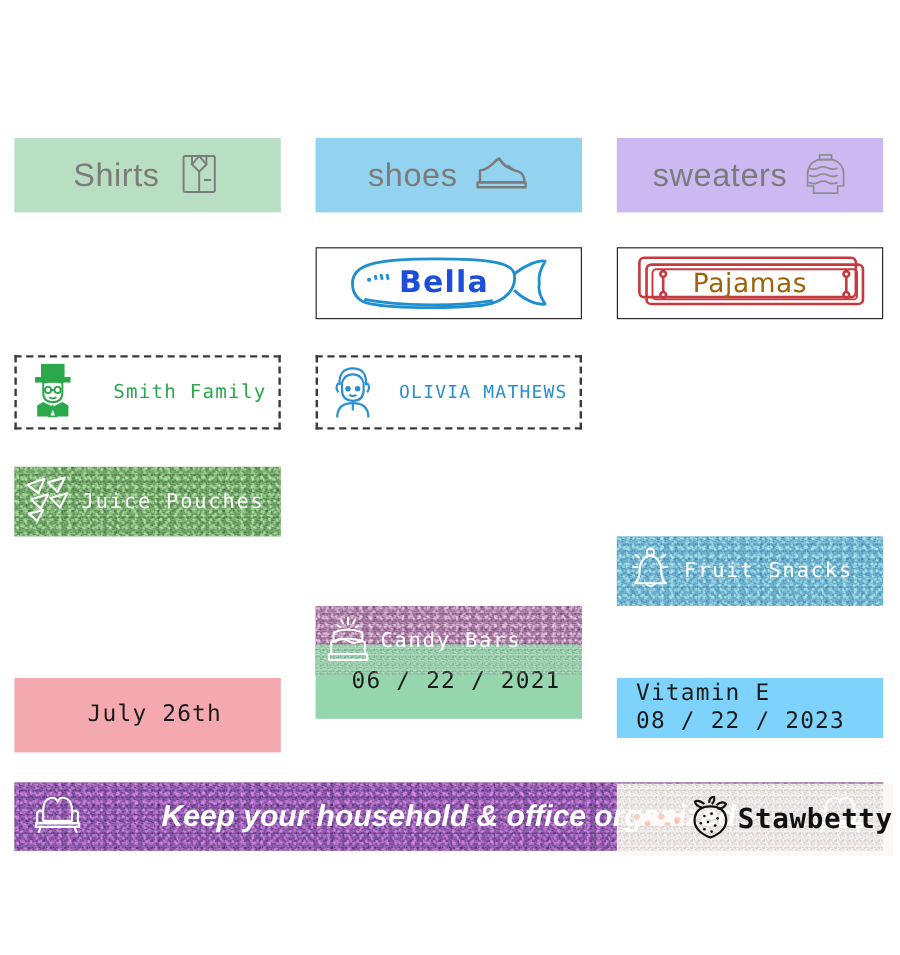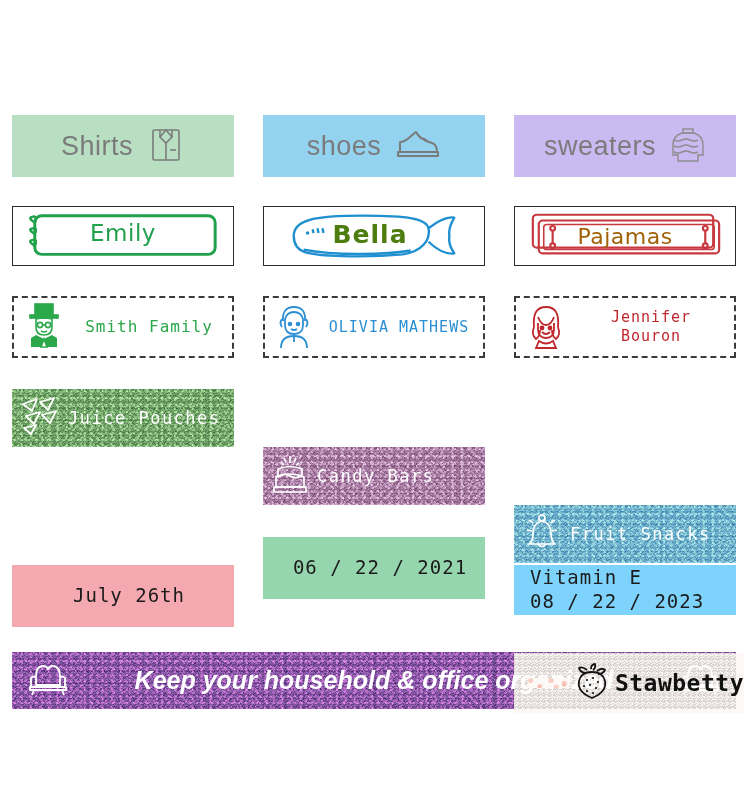--- a/index.html
+++ b/index.html
@@ -32,21 +32,21 @@
     font-family:"DejaVu Sans",sans-serif;
   }
 
   
   .dashed{
     background:#fff;border:2px dashed #3a3a3a;
     display:flex;align-items:center;gap:12px;padding:0 10px;
   }
   .dashed .nm{
     font-family:"DejaVu Sans Mono",monospace;font-size:15px;
-    letter-spacing:1px;line-height:1.25;flex:1;text-align:center;
+    letter-spacing:1px;line-height:1.25;flex:1;text-align:right;
   }
 
   
   .glit{position:relative;}
   .glit::after{
     content:"";position:absolute;inset:0;pointer-events:none;
     background-image:
       radial-gradient(circle at 7% 18%, rgba(255,255,255,.75) 0 1px, transparent 1.6px),
       radial-gradient(circle at 23% 61%, rgba(255,255,255,.60) 0 1px, transparent 1.6px),
       radial-gradient(circle at 41% 29%, rgba(255,255,255,.70) 0 1px, transparent 1.6px),
@@ -142,46 +142,33 @@
     <span class="txt">sweaters</span>
     <span class="ic">
       <svg width="36" height="42" viewBox="0 0 36 42" fill="none" stroke="#8d8d8d" stroke-width="1.4">
         <path d="M13 6 h10 v4 h-10 z"></path>
         <path d="M12 10 C6 12 3 16 3 22 l0 10 h5 l0 6 h20 l0-6 h5 l0-10 c0-6 -3-10 -9-12 z"></path>
         <path d="M4 17 q4 2 8 0 q4 -2 8 0 q4 2 8 0 M4 23 q4 2 8 0 q4 -2 8 0 q4 2 8 0 M4 29 q4 2 8 0 q4 -2 8 0 q4 2 8 0"></path>
       </svg>
     </span>
   </div>
 
-  <div class="label card" style="left:12px;top:206px;width:222px;height:60px;">
-    <div class="inner">
-      <svg viewBox="0 0 222 60" preserveAspectRatio="none">
-        <rect x="22" y="9" width="182" height="40" rx="7" fill="none" stroke="#22a14c" stroke-width="3"></rect>
-        <g fill="none" stroke="#22a14c" stroke-width="2.6">
-          <path d="M22 16 q-8 -5 -2 -6 q5 -1 2 6"></path>
-          <path d="M22 28 q-8 -5 -2 -6 q5 -1 2 6"></path>
-          <path d="M22 40 q-8 -5 -2 -6 q5 -1 2 6"></path>
-        </g>
-      </svg>
-      <div class="scribble" style="top:13px;left:0;color:#22a14c;font-size:23px;letter-spacing:.5px;">Emily</div>
-    </div>
-  </div>
 
   <div class="label card" style="left:263px;top:206px;width:222px;height:60px;">
     <div class="inner">
       <svg viewBox="0 0 222 60" preserveAspectRatio="none">
         <g fill="none" stroke="#1f8fd0" stroke-width="2.4" stroke-linejoin="round">
           <path d="M30 30 C30 14 48 9 100 9 C145 9 164 12 166 22 C168 34 160 46 140 49 C110 52 60 52 42 47 C33 44 30 38 30 30 Z"></path>
           <path d="M166 22 C176 14 186 10 192 11 C188 18 186 24 187 30 C186 36 188 42 192 48 C184 49 174 44 166 36"></path>
           <circle cx="44" cy="27" r="1.8" fill="#1f8fd0" stroke="none"></circle>
           <path d="M49 23 l1 4 M54 22 l1 5 M59 22 l1 5"></path>
           <path d="M40 44 C70 50 120 50 148 45"></path>
         </g>
       </svg>
-      <div class="scribble" style="top:13px;left:-4px;color:#4d7c0f;font-size:25px;font-weight:bold;letter-spacing:1px;">Bella</div>
+      <div class="scribble" style="top:13px;left:-4px;color:#1d4ed8;font-size:25px;font-weight:bold;letter-spacing:1px;">Bella</div>
     </div>
   </div>
 
   <div class="label card" style="left:514px;top:206px;width:222px;height:60px;">
     <div class="inner">
       <svg viewBox="0 0 222 60" preserveAspectRatio="none">
         <g fill="none" stroke="#c8393f" stroke-width="2.2">
           <rect x="18" y="8" width="182" height="34" rx="4"></rect>
           <rect x="24" y="14" width="182" height="34" rx="4"></rect>
           <rect x="29" y="18" width="172" height="26" rx="3" stroke-width="1.6"></rect>
@@ -223,75 +210,57 @@
           <circle cx="23" cy="23" r="1.4" fill="#2b8fd4"></circle>
         <path d="M16 28 q3 2 6 0"></path>
         <path d="M7 18 q-3 4 0 8 M31 18 q3 4 0 8"></path>
         <path d="M6 47 q0-12 13-12 q13 0 13 12"></path>
         <path d="M19 35 v6"></path>
       </svg>
     </span>
     <span class="nm" style="color:#2b8fd4;font-size:15px;">OLIVIA MATHEWS</span>
   </div>
 
-  <div class="label dashed" style="left:514px;top:296px;width:222px;height:62px;">
-    <span>
-      <svg width="40" height="48" viewBox="0 0 40 48" fill="none" stroke="#c0272d" stroke-width="1.8">
-        <path d="M8 26 q-2 -20 12 -20 q14 0 12 20"></path>
-        <path d="M12 16 q3 8 8 8 q5 0 8 -8"></path>
-        <path d="M12 22 l0 6 q0 9 8 9 q8 0 8 -9 l0 -6"></path>
-        <circle cx="16" cy="27" r="1.5" fill="#c0272d"></circle>
-          <circle cx="24" cy="27" r="1.5" fill="#c0272d"></circle>
-        <path d="M16 31 q4 4 8 0"></path>
-        <path d="M8 26 q-3 8 2 12 q4 -3 4 -9 M32 26 q3 8 -2 12 q-4 -3 -4 -9"></path>
-        <path d="M13 40 q7 5 14 0 l3 7 h-20 z"></path>
-      </svg>
-    </span>
-    <span class="nm" style="color:#c0272d;font-size:15px;">
-      <span>Jennifer</span><br>
-      <span>Bouron</span>
-    </span>
-  </div>
 
   <div class="label glit gl4" style="left:12px;top:389px;width:222px;height:58px;background:#5f9d55;">
     <span>
       <svg width="40" height="40" viewBox="0 0 40 40" fill="none" stroke="#ffffff" stroke-width="1.8" stroke-linejoin="round">
         <path d="M3 8 L17 3 L12 15 Z"></path>
         <path d="M20 6 L34 2 L28 14 Z"></path>
         <path d="M6 20 L20 16 L14 28 Z"></path>
         <path d="M22 19 L36 15 L30 27 Z"></path>
         <path d="M4 32 L16 29 L11 38 Z"></path>
       </svg>
     </span>
     <span class="t">Juice Pouches</span>
   </div>
 
+  <div class="label glit gl4" style="left:514px;top:389px;width:222px;height:58px;background:#5aaed4;">
+    <span>
+      <svg width="40" height="42" viewBox="0 0 40 42" fill="none" stroke="#ffffff" stroke-width="1.7" stroke-linejoin="round">
+        <circle cx="20" cy="7" r="3"></circle>
+        <path d="M20 10 q-9 2 -9 13 q0 7 -4 10 h26 q-4 -3 -4 -10 q0 -11 -9 -13 z"></path>
+        <path d="M16 33 q4 5 8 0"></path>
+        <path d="M7 9 l4 3 M33 9 l-4 3 M5 19 l5 1 M35 19 l-5 1"></path>
+      </svg>
+    </span>
+    <span class="t">Fruit Snacks</span>
+  </div>
+
   <div class="label glit gl4" style="left:263px;top:389px;width:222px;height:58px;background:#a36b9c;">
     <span>
       <svg width="38" height="44" viewBox="0 0 38 44" fill="none" stroke="#ffffff" stroke-width="1.7" stroke-linejoin="round">
         <path d="M19 4 v7"></path>
         <path d="M13 6 l2 4 M25 6 l-2 4 M10 11 l3 2 M28 11 l-3 2"></path>
         <path d="M7 17 q12 -5 24 0 l0 6 q-6 5 -12 1 q-6 -4 -12 1 z"></path>
         <path d="M5 25 q14 -6 28 0 l0 10 h-28 z"></path>
         <path d="M3 35 h32 v5 h-32 z"></path>
       </svg>
     </span>
     <span class="t">Candy Bars</span>
-  </div>
-
-  <div class="label glit gl4" style="left:514px;top:389px;width:222px;height:58px;background:#5aaed4;">
-    <span>
-      <svg width="40" height="42" viewBox="0 0 40 42" fill="none" stroke="#ffffff" stroke-width="1.7" stroke-linejoin="round">
-        <circle cx="20" cy="7" r="3"></circle>
-        <path d="M20 10 q-9 2 -9 13 q0 7 -4 10 h26 q-4 -3 -4 -10 q0 -11 -9 -13 z"></path>
-        <path d="M16 33 q4 5 8 0"></path>
-        <path d="M7 9 l4 3 M33 9 l-4 3 M5 19 l5 1 M35 19 l-5 1"></path>
-      </svg>
-    </span>
-    <span class="t">Fruit Snacks</span>
   </div>
 
   <div class="label glit banner" style="left:12px;top:478px;width:724px;height:57px;background:#7a3fa0;">
     <span>
       <svg width="44" height="36" viewBox="0 0 44 36" fill="none" stroke="#ffffff" stroke-width="1.8" stroke-linejoin="round">
         <path d="M10 16 q0 -10 6 -11 q4 -1 6 3 q2 -4 6 -3 q6 1 6 11"></path>
         <path d="M5 17 q3 -3 5 0 l0 7 h24 l0 -7 q2 -3 5 0 l0 9 h-34 z"></path>
         <path d="M4 26 h36 v3 h-36 z"></path>
         <path d="M8 29 l-2 5 M36 29 l2 5"></path>
       </svg>

